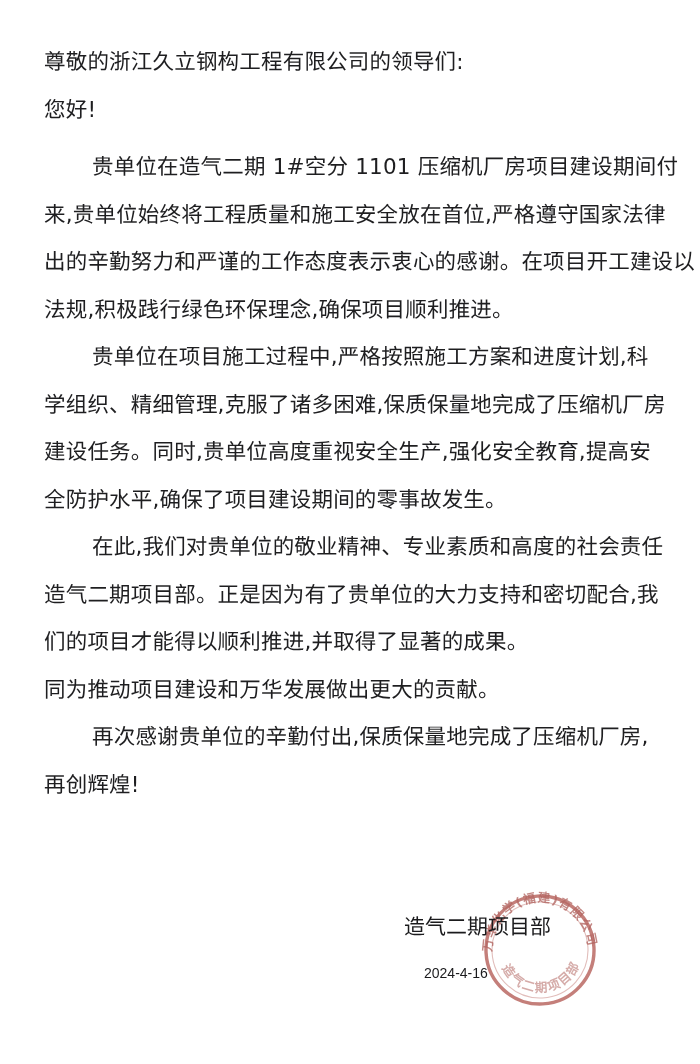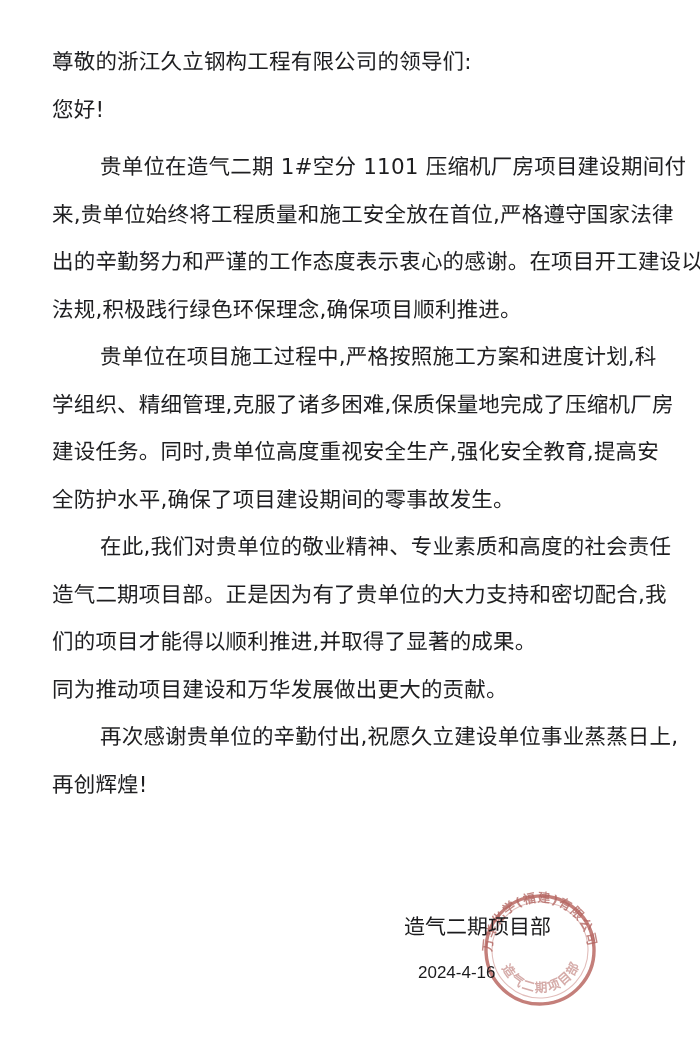--- a/index.html
+++ b/index.html
@@ -14,21 +14,21 @@
   #page {
     position: relative;
     width: 700px;
     height: 1064px;
     margin: 0;
     background: #ffffff;
     overflow: hidden;
   }
   .doc-body {
     position: absolute;
-    left: 52px;
+    left: 44px;
     top: 38px;
     width: 594px;
   }
   .line {
     font-size: 21.5px;
     line-height: 47.5px;
     color: #1e1e20;
     letter-spacing: 0.2px;
     white-space: pre;
     font-weight: 500;
@@ -46,25 +46,25 @@
     width: 260px;
   }
   .sign-line {
     font-size: 21px;
     line-height: 30px;
     color: #1b1b1d;
     white-space: pre;
     font-weight: 500;
   }
   .sign-date {
-    font-size: 17px;
+    font-size: 14px;
     line-height: 30px;
     color: #1b1b1d;
     margin-top: 16px;
-    margin-left: 14px;
+    margin-left: 20px;
     white-space: pre;
     font-weight: 500;
     font-family: "Liberation Sans", sans-serif;
   }
 
   
   .stamp {
     position: absolute;
     left: 478px;
     top: 888px;
@@ -127,21 +127,21 @@
       <div class="line indent">在此,我们对贵单位的敬业精神、专业素质和高度的社会责任</div>
       <div class="line">造气二期项目部。正是因为有了贵单位的大力支持和密切配合,我</div>
       <div class="line">们的项目才能得以顺利推进,并取得了显著的成果。</div>
     </div>
 
     <div>
       <div class="line">同为推动项目建设和万华发展做出更大的贡献。</div>
     </div>
 
     <div>
-      <div class="line indent">再次感谢贵单位的辛勤付出,祝愿久立建设单位事业蒸蒸日上,</div>
+      <div class="line indent">再次感谢贵单位的辛勤付出,保质保量地完成了压缩机厂房,</div>
       <div class="line">再创辉煌!</div>
     </div>
 
   </div>
 
   <div class="stamp">
     <svg viewBox="0 0 124 124" xmlns="http://www.w3.org/2000/svg" aria-hidden="true">
       <defs>
         <path id="arcTop" d="M 14,62 A 48,48 0 0 1 110,62"></path>
         <path id="arcBottom" d="M 20,62 A 42,42 0 0 0 104,62"></path>

